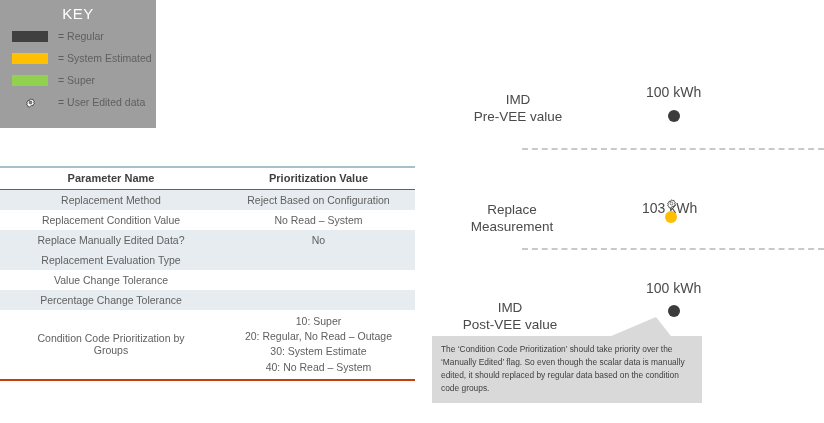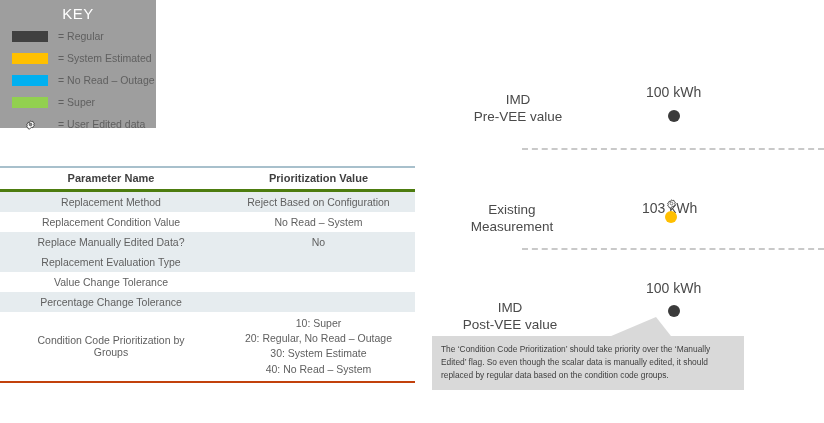--- a/index.html
+++ b/index.html
@@ -77,21 +77,21 @@
   #config-table .toprule td {
     padding: 0;
     height: 2px;
     background: #a8c0cc;
   }
   #config-table th {
     font-size: 11px;
     font-weight: bold;
     color: #3f3f3f;
     padding: 4px 4px 5px 4px;
-    border-bottom: 3px solid #4d7c0f;
+    border-bottom: 1px solid #4d7c0f;
     text-align: center;
   }
   #config-table td {
     font-size: 10.5px;
     color: #606060;
     text-align: center;
     padding: 4px 22px;
     vertical-align: middle;
   }
   #config-table tr.shaded td { background: #e6ecef; }
@@ -136,21 +136,21 @@
     height: 0;
     border-top: 2px dashed #c9c9c9;
   }
   .gear-marker { position: absolute; }
 
   
   #callout-box {
     position: absolute;
     left: 432px;
     top: 336px;
-    width: 312px;
+    width: 270px;
     background: #d9d9d9;
     padding: 7px 9px 8px 9px;
     box-sizing: border-box;
     font-size: 8.4px;
     line-height: 1.55;
     color: #3f3f3f;
   }
   #callout-pointer {
     position: absolute;
     left: 560px;
@@ -173,26 +173,20 @@
   </div>
 
   <div class="key-row">
     <span class="swatch-cell">
       <span class="swatch" style="background:#FFC000;"></span>
     </span>
     <span class="key-label">= System Estimated</span>
   </div>
 
 
-  <div class="key-row">
-    <span class="swatch-cell">
-      <span class="swatch" style="background:#00B0F0;"></span>
-    </span>
-    <span class="key-label">= No Read – Outage</span>
-  </div>
 
   <div class="key-row">
     <span class="swatch-cell">
       <span class="swatch" style="background:#92D050;"></span>
     </span>
     <span class="key-label">= Super</span>
   </div>
 
   <div class="key-row">
     <span class="gear-wrap">
@@ -262,21 +256,21 @@
 
   <div class="value-label" style="left:222px; top:176px;margin-top:24px;">103 kWh</div>
   <div class="gear-marker" style="left:245px; top:196px;">
     <svg width="13" height="13" viewBox="0 0 24 24">
       <path d="M12 2.2l2.0 1.5 2.4-.6.6 2.4 2.1 1.3-1.1 2.2 1.1 2.2-2.1 1.3-.6 2.4-2.4-.6L12 15.8l-2.0 1.5-2.4-.6-.6-2.4-2.1-1.3 1.1-2.2-1.1-2.2 2.1-1.3.6-2.4 2.4.6z" transform="translate(0,3)" fill="#ffffff" stroke="#3d3d3d" stroke-width="1.7"></path>
       <circle cx="12" cy="12" r="2.6" fill="#ffffff" stroke="#3d3d3d" stroke-width="1.2"></circle>
     </svg>
   </div>
   <div class="dot dot-amber" style="left:245px; top:211px;"></div>
   <div class="stage-label" style="left:2px; top:202px; width:180px;">
-    <div>Existing</div>
+    <div>Replace</div>
     <div>Measurement</div>
   </div>
   <div class="divider" style="left:102px; top:248px; width:302px;"></div>
 
   <div class="value-label" style="left:226px; top:280px;">100 kWh</div>
   <div class="dot dot-dark" style="left:248px; top:305px;"></div>
   <div class="stage-label" style="left:0px; top:300px; width:180px;">
     <div>IMD</div>
     <div>Post-VEE value</div>
   </div>

